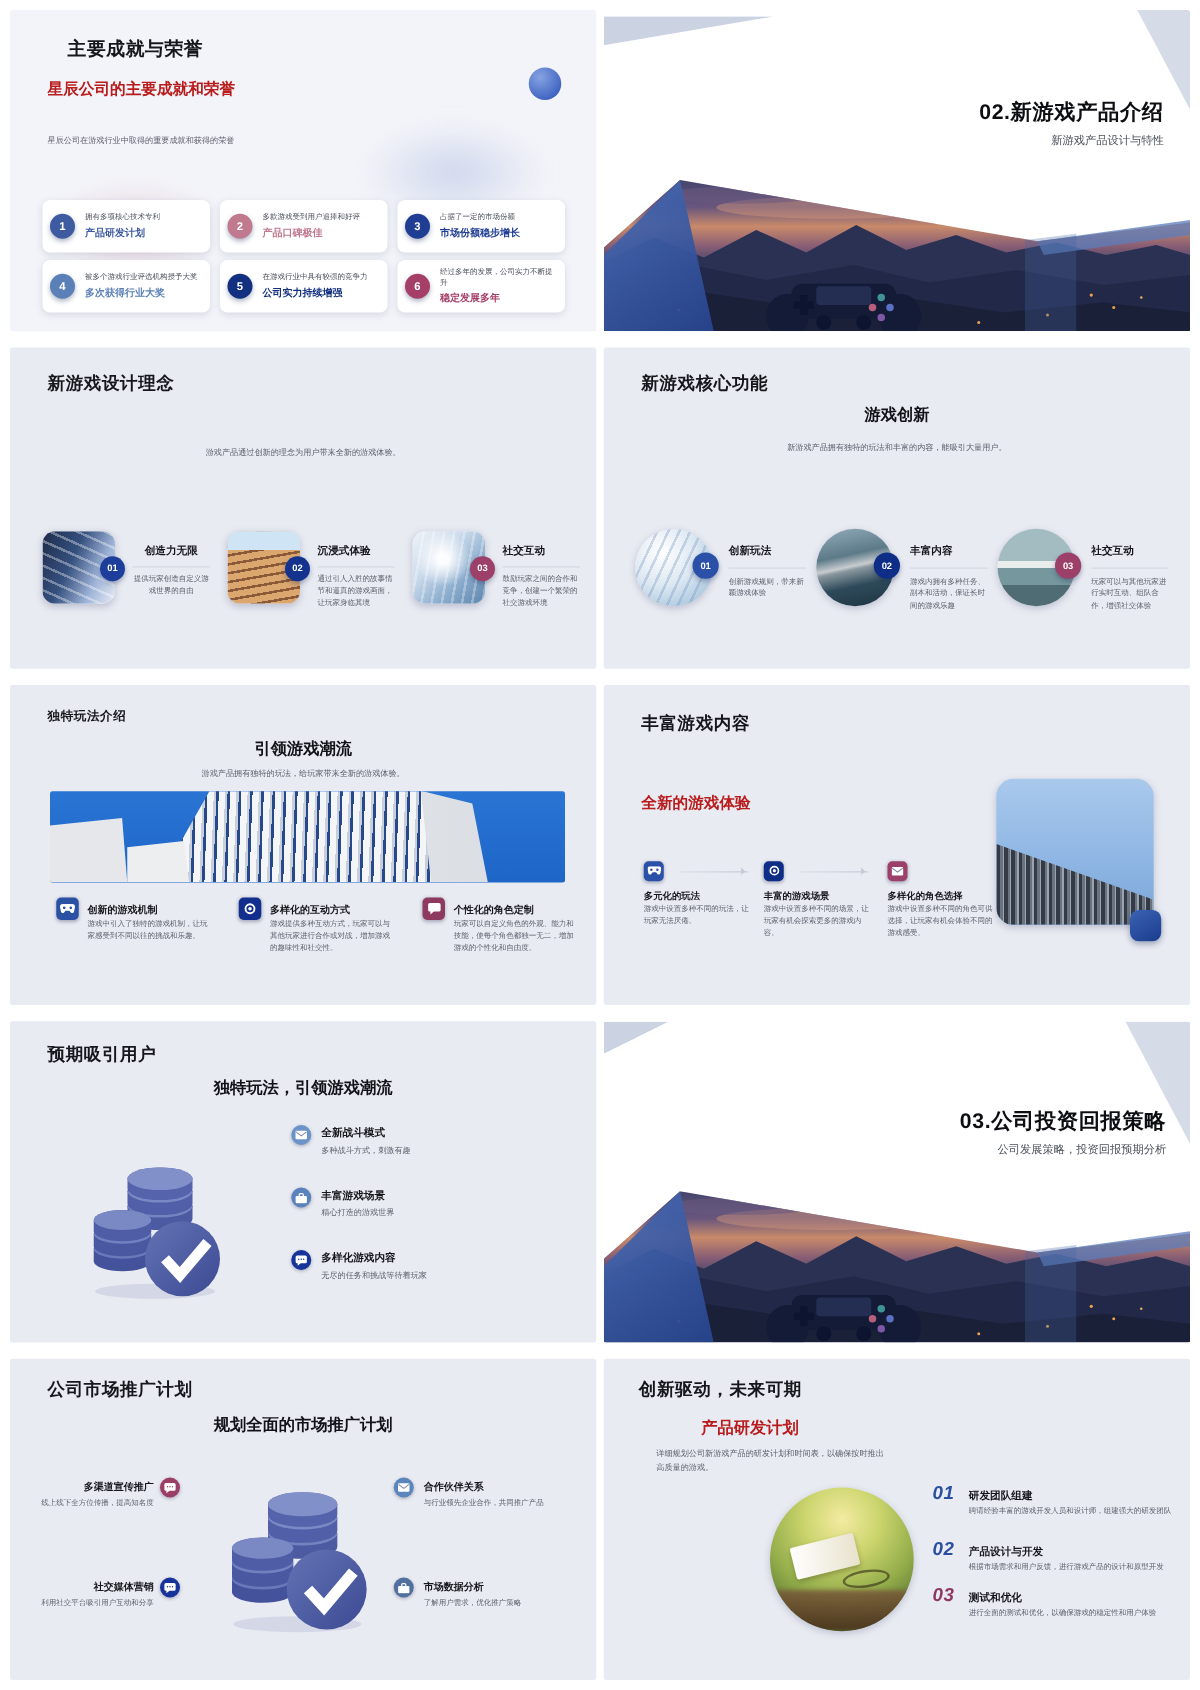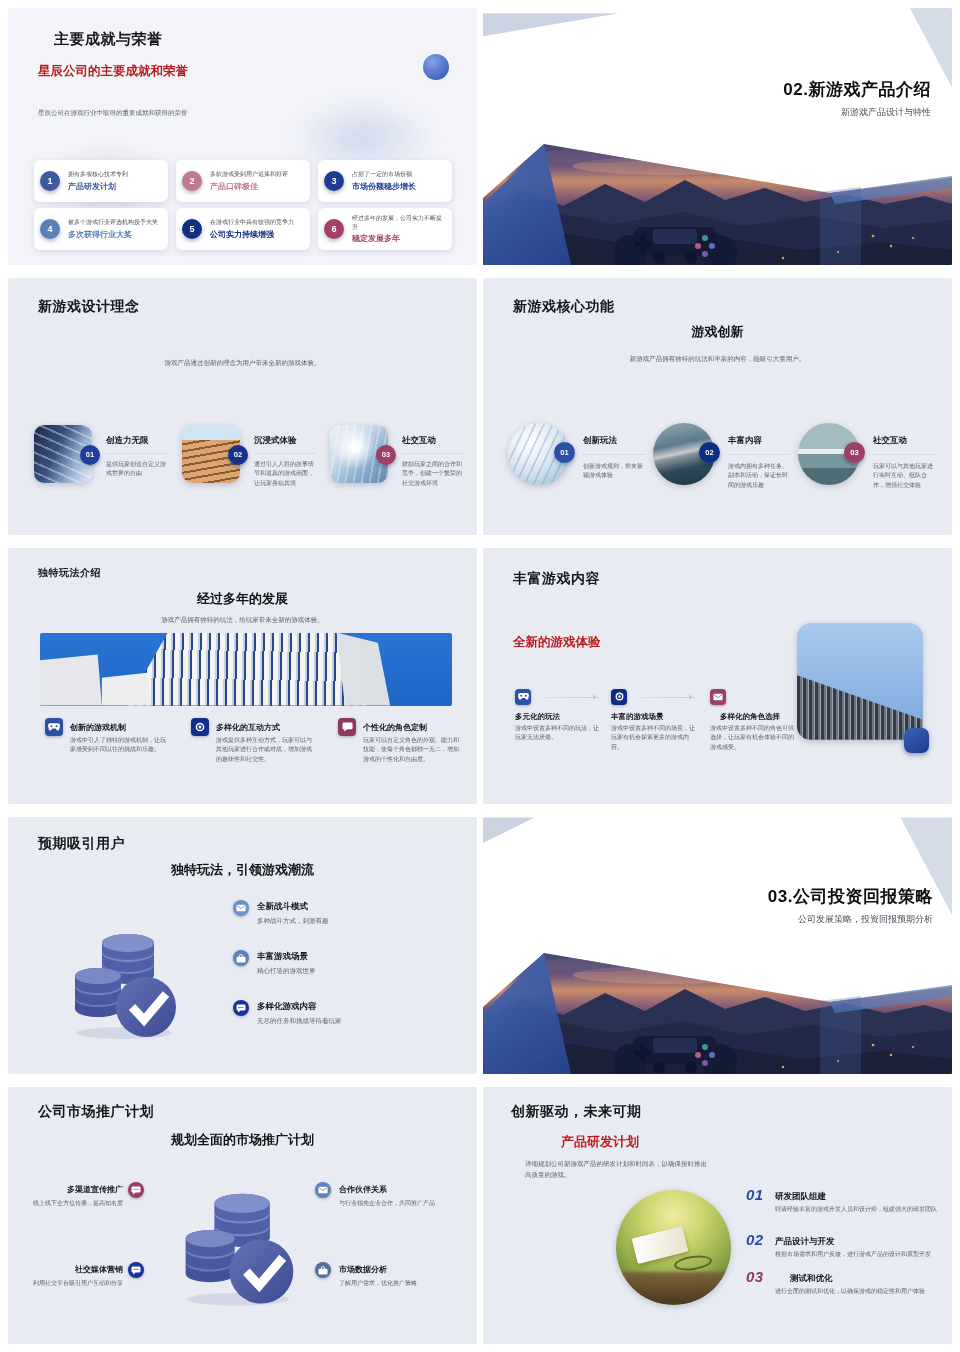--- a/index.html
+++ b/index.html
@@ -213,21 +213,21 @@
       <div class="cover-sub">新游戏产品设计与特性</div>
     </div>
   </div>
 
   <div class="slide">
     <div class="abs t-big" style="left:30px;top:20px;font-size:14px;">新游戏设计理念</div>
     <div class="abs t-desc center" style="top:80px;">游戏产品通过创新的理念为用户带来全新的游戏体验。</div>
 
     <div class="photoimg img-facade1" style="left:26px;top:147px;width:58px;height:58px;"></div>
     <div class="abs num-badge" style="left: 72px; top: 167px; width: 20px; height: 20px; font-size: 7.5px; background: rgb(29, 62, 155);">01</div>
-    <div class="abs" style="left:98px;top:157px;width:62px;">
+    <div class="abs" style="left:98px;top:157px;width:62px;text-align:center;">
       <div class="item-title">创造力无限</div>
       <div class="rule" style="margin-top:6px;"></div>
       <div class="t-desc" style="font-size:6px;margin-top:6px;">提供玩家创造自定义游戏世界的自由</div>
     </div>
 
     <div class="photoimg img-slats" style="left:174px;top:147px;width:58px;height:58px;"></div>
     <div class="abs num-badge" style="left: 220px; top: 167px; width: 20px; height: 20px; font-size: 7.5px; background: rgb(19, 51, 143);">02</div>
     <div class="abs" style="left:246px;top:157px;width:62px;">
       <div class="item-title">沉浸式体验</div>
       <div class="rule" style="margin-top:6px;"></div>
@@ -268,21 +268,21 @@
     <div class="abs num-badge" style="left: 361px; top: 164px; width: 21px; height: 21px; font-size: 7.5px; background: rgb(156, 63, 105);">03</div>
     <div class="abs" style="left:390px;top:157px;width:62px;">
       <div class="item-title">社交互动</div>
       <div class="rule" style="margin-top:7px;"></div>
       <div class="t-desc" style="font-size:6px;margin-top:7px;">玩家可以与其他玩家进行实时互动、组队合作，增强社交体验</div>
     </div>
   </div>
 
   <div class="slide">
     <div class="abs t-big" style="left:30px;top:18px;font-size:10px;">独特玩法介绍</div>
-    <div class="abs t-mid" style="top:42px;">经过多年的发展</div>
+    <div class="abs t-mid" style="top:42px;">引领游戏潮流</div>
     <div class="abs t-desc center" style="top:67px;">游戏产品拥有独特的玩法，给玩家带来全新的游戏体验。</div>
     <div class="banner" style="left:32px;top:85px;width:412px;height:73px;">
       <div class="fins"></div>
         <div class="blockL"></div>
         <div class="blockL2"></div>
         <div class="blockR"></div>
     </div>
 
     <div class="abs icon-sq" style="left: 37px; top: 170px; width: 18px; height: 18px; background: rgb(43, 81, 165);">
       <svg class="ic" width="12" height="8" viewBox="0 0 16 10">
@@ -332,21 +332,21 @@
     <div class="arrow6" style="left:156px;top:149px;width:55px;"></div>
     <div class="abs item-title" style="left:128px;top:164px;font-size:7.5px;">丰富的游戏场景</div>
     <div class="abs t-desc" style="left:128px;top:176px;width:85px;font-size:6px;">游戏中设置多种不同的场景，让玩家有机会探索更多的游戏内容。</div>
 
     <div class="abs icon-sq" style="left: 227px; top: 141px; width: 16px; height: 16px; background: rgb(156, 63, 105);">
       <svg class="ic" width="10" height="8" viewBox="0 0 12 9">
           <rect x="0.5" y="0.5" width="11" height="8" rx="1.2" fill="#fff"></rect>
           <path d="M1,1.5 l5,3.8 5,-3.8" stroke="rgba(10,20,70,.55)" stroke-width="1" fill="none"></path>
         </svg>
     </div>
-    <div class="abs item-title" style="left:237px;top:164px;font-size:7.5px;">多样化的角色选择</div>
+    <div class="abs item-title" style="left:227px;top:164px;font-size:7.5px;">多样化的角色选择</div>
     <div class="abs t-desc" style="left:227px;top:176px;width:85px;font-size:6px;">游戏中设置多种不同的角色可供选择，让玩家有机会体验不同的游戏感受。</div>
 
     <div class="photoimg sky6" style="left:314px;top:75px;width:126px;height:117px;border-radius:14px;">
       <div class="slats6"></div>
     </div>
     <div class="bsq" style="left:421px;top:180px;width:25px;height:25px;"></div>
   </div>
 
   <div class="slide">
     <div class="abs t-big" style="left:30px;top:18px;font-size:14px;">预期吸引用户</div>
@@ -504,17 +504,17 @@
 
     <div class="abs num-it" style="left: 263px; top: 99px; color: rgb(43, 79, 160);">01</div>
     <div class="abs item-title" style="left:292px;top:104px;">研发团队组建</div>
     <div class="abs t-desc" style="left:292px;top:118px;width:165px;font-size:6px;">聘请经验丰富的游戏开发人员和设计师，组建强大的研发团队</div>
 
     <div class="abs num-it" style="left: 263px; top: 144px; color: rgb(43, 79, 160);">02</div>
     <div class="abs item-title" style="left:292px;top:149px;">产品设计与开发</div>
     <div class="abs t-desc" style="left:292px;top:163px;width:165px;font-size:6px;">根据市场需求和用户反馈，进行游戏产品的设计和原型开发</div>
 
     <div class="abs num-it" style="left: 263px; top: 181px; color: rgb(142, 58, 96);">03</div>
-    <div class="abs item-title" style="left:307px;top:186px;font-family:Liberation Mono, monospace;">测试和优化</div>
+    <div class="abs item-title" style="left:292px;top:186px;font-family:Liberation Mono, monospace;">测试和优化</div>
     <div class="abs t-desc" style="left:292px;top:200px;width:165px;font-size:6px;">进行全面的测试和优化，以确保游戏的稳定性和用户体验</div>
   </div>
 
 </div>
 
 </body></html>

